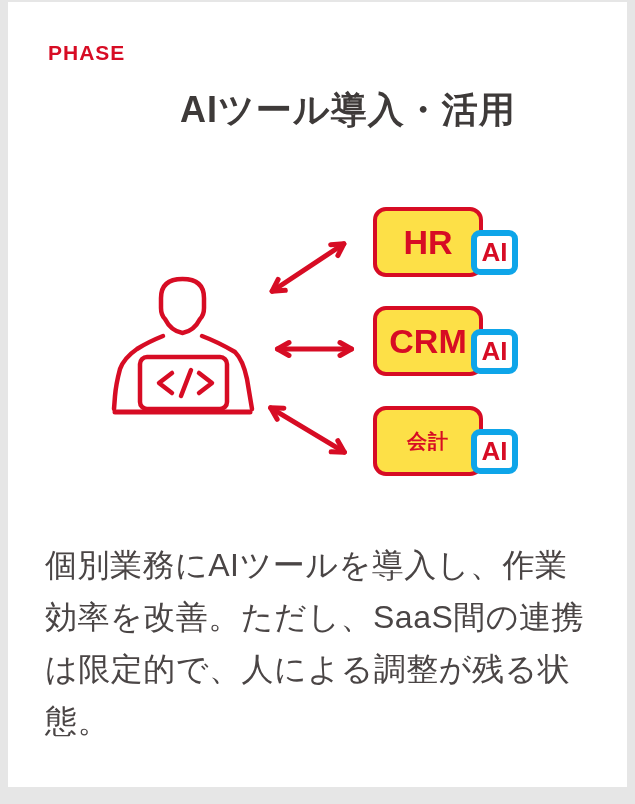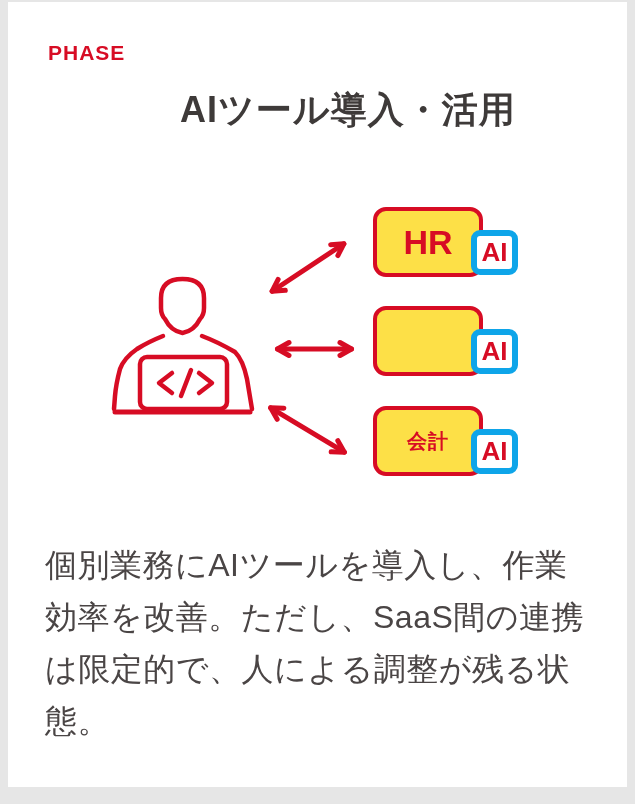--- a/index.html
+++ b/index.html
@@ -103,20 +103,21 @@
         </g>
       </g>
     </g>
   </svg>
 
   <div class="system-box box-hr">
     <span class="system-label">HR</span>
     <span class="ai-badge">AI</span>
   </div>
   <div class="system-box box-crm">
+    <span class="system-label">CRM</span>
     <span class="ai-badge">AI</span>
   </div>
   <div class="system-box box-acct">
     <span class="system-label">会計</span>
     <span class="ai-badge">AI</span>
   </div>
 
   <div class="description">個別業務にAIツールを導入し、作業
 効率を改善。ただし、SaaS間の連携
 は限定的で、人による調整が残る状

